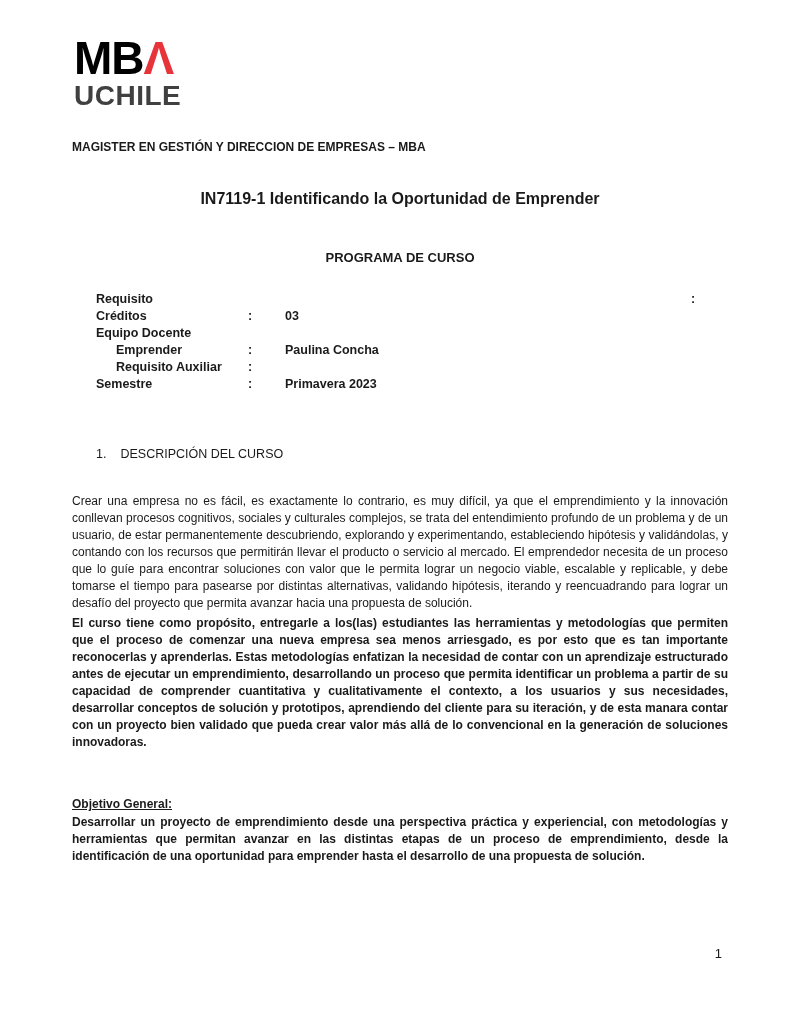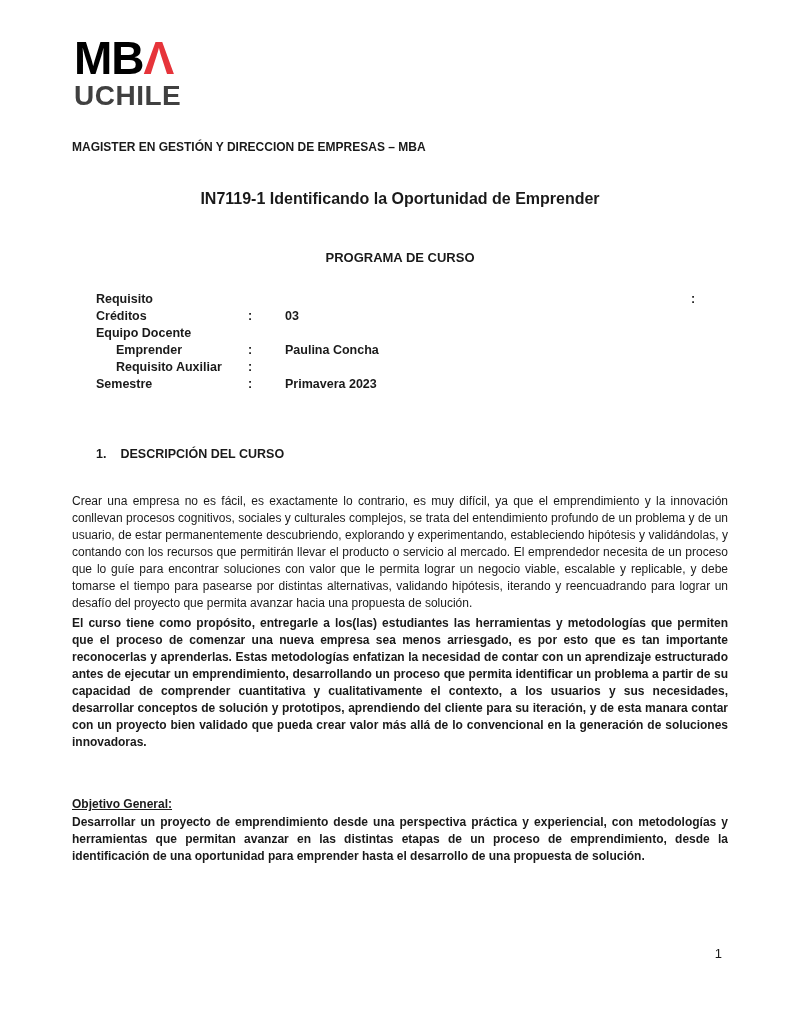--- a/index.html
+++ b/index.html
@@ -65,21 +65,21 @@
   .info-label { width: 152px; }
   .info-row.indent .info-label { padding-left: 20px; }
   .info-sep { width: 37px; }
   .info-value { flex: 1; }
 
   
   .section-heading {
     margin-top: 54px;
     margin-left: 24px;
     font-size: 12.5px;
-    font-weight: 700;
+    font-weight: 400;
   }
   .section-number { display: inline-block; margin-right: 14px; }
 
   .body-paragraph {
     font-size: 12px;
     line-height: 17px;
     text-align: justify;
   }
   .p1 { margin-top: 32px; }
   .p-gap { margin-top: 3px; font-weight: bold; }

